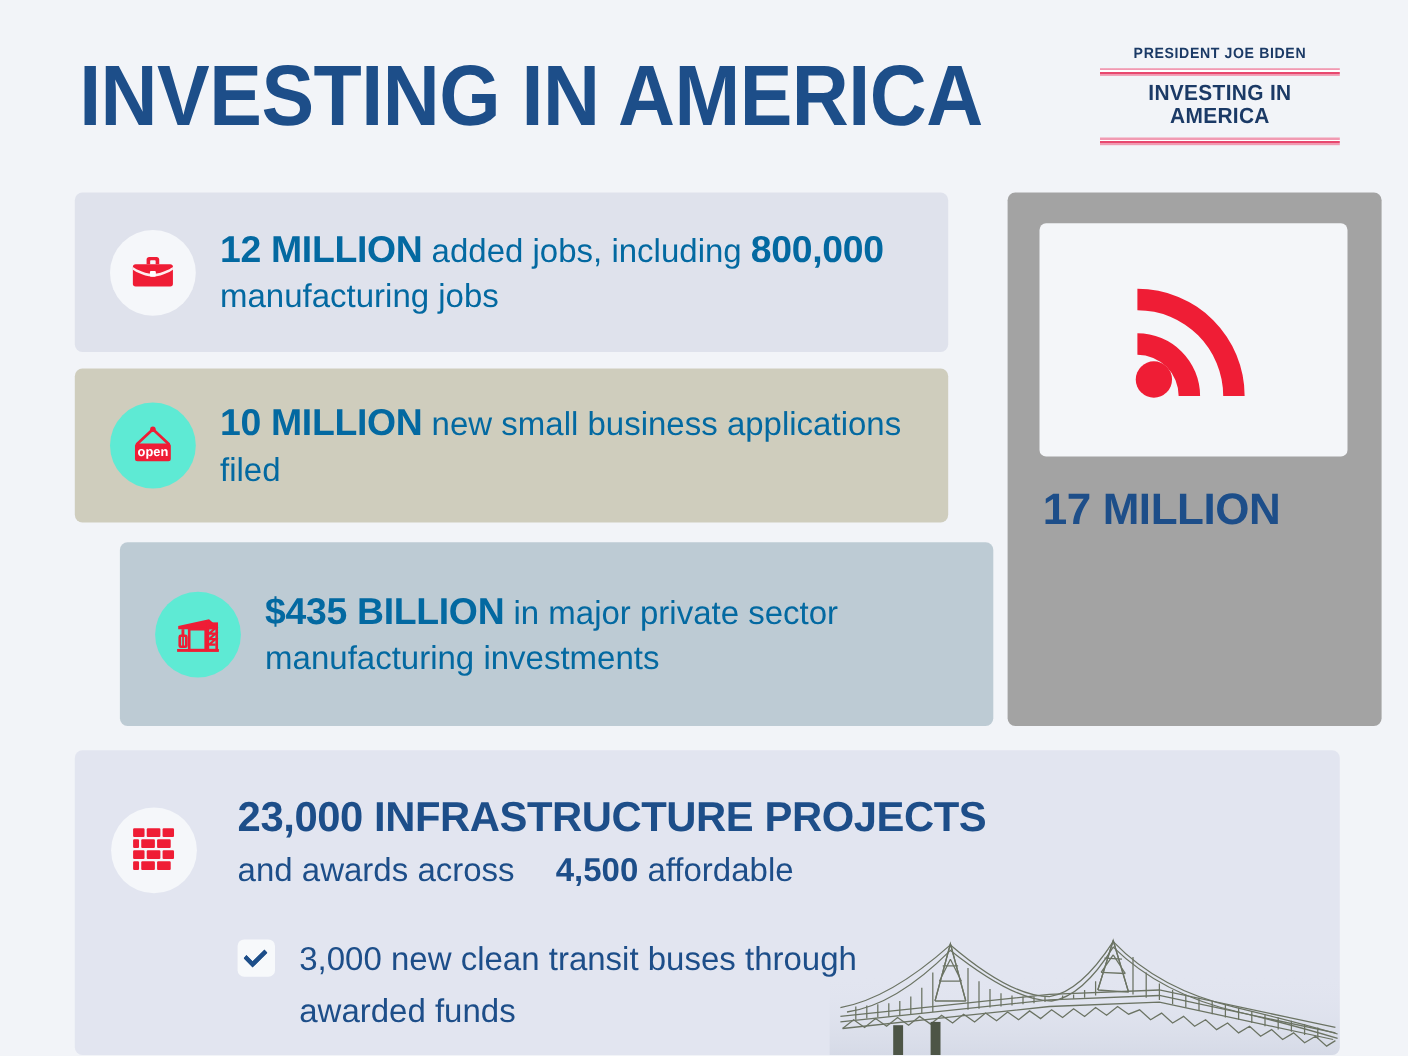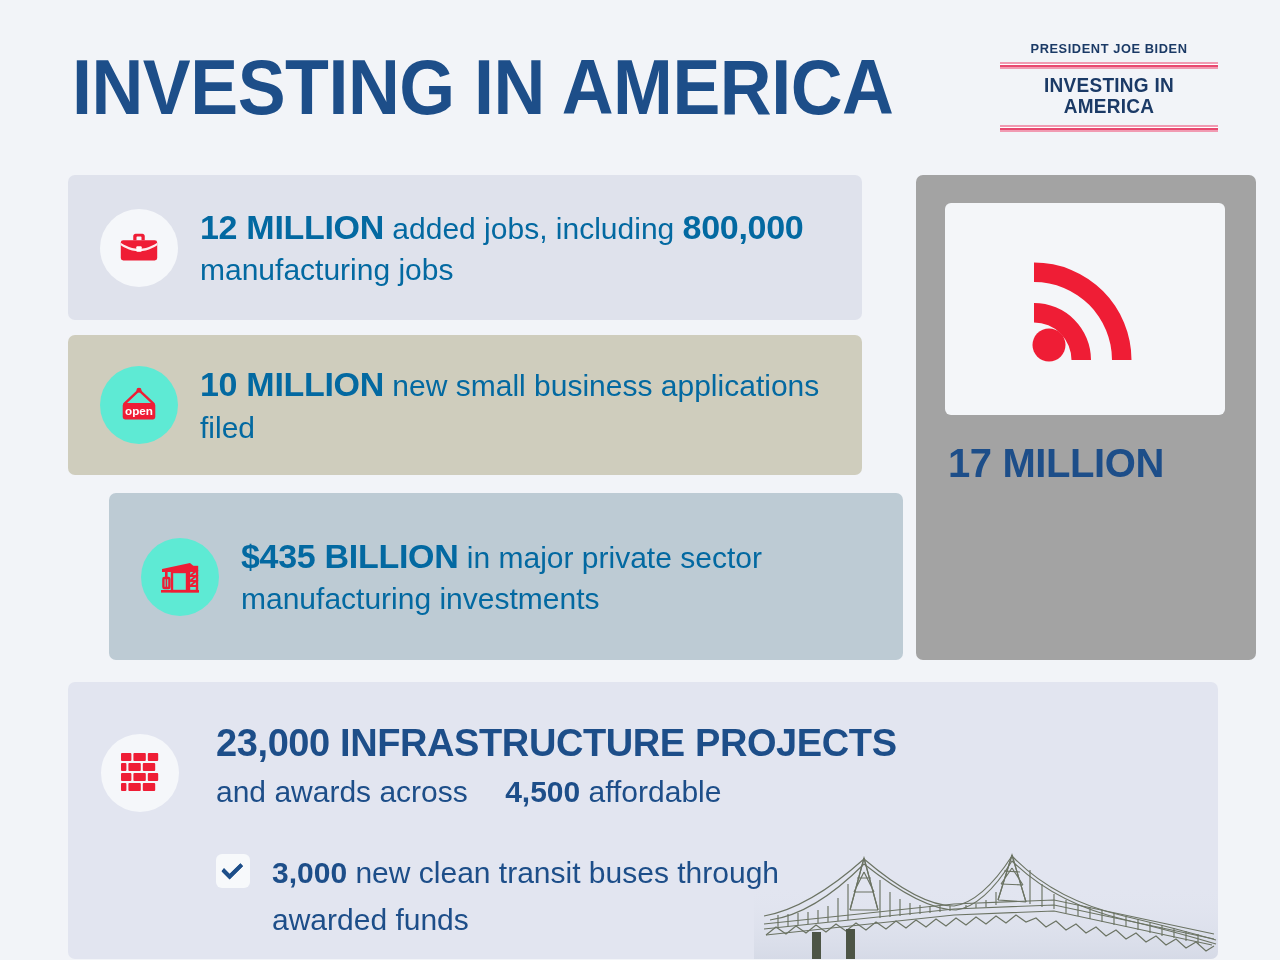--- a/index.html
+++ b/index.html
@@ -137,21 +137,21 @@
   .bullet-check {
     flex:0 0 auto;
     width:34px; height:34px; margin-top:4px; margin-right:22px;
     background:#f7f9fb; border-radius:6px;
     display:flex; align-items:center; justify-content:center;
   }
   .bullet-text {
     font-size:30px; color:#1d4e89; line-height:1.55;
     max-width:540px;
   }
-  .bullet-text b { font-weight:bold; }
+  .bullet-text b { font-weight:normal; }
 
   .bridge {
     position:absolute; right:-6px; bottom:-4px;
     width:470px; height:135px;
     pointer-events:none;
   }
 </style>
 </head>
 <body>
 

